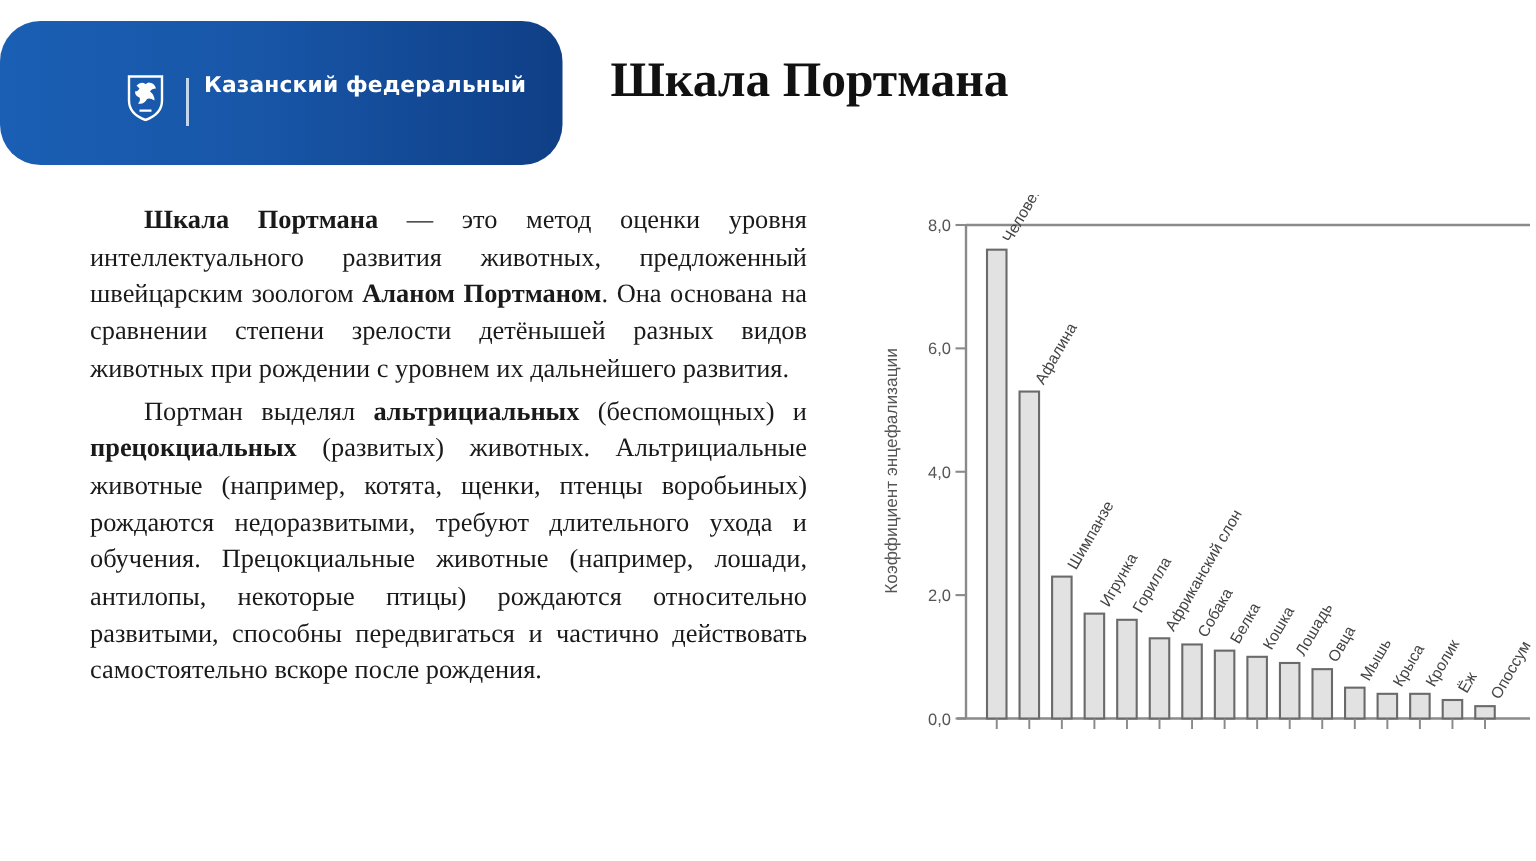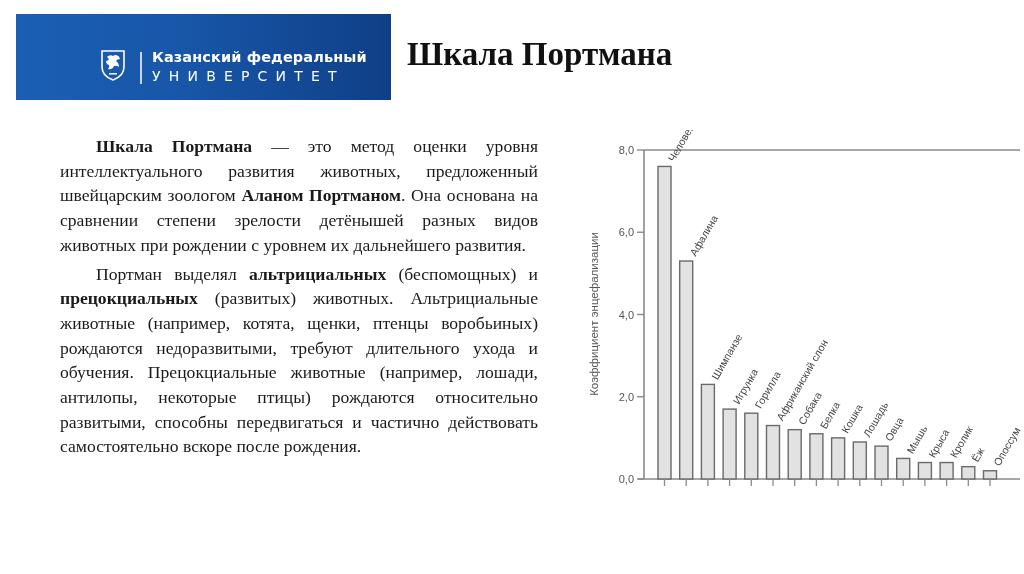--- a/index.html
+++ b/index.html
@@ -1,22 +1,23 @@
 <!DOCTYPE html>
 <html><head>
   <meta charset="utf-8">
   <style>
     html, body { margin: 0; padding: 0; }
     body {
       width: 1024px; height: 574px; background: #ffffff; position: relative; overflow: hidden;
       font-family: "Liberation Serif", serif; color: #111;
     }
     .banner {
-      position: absolute; left: 16px; top: 14px; width: 375px; height: 86px;
+      position: absolute; left: 0; top: 14px; width: 375px; height: 96px;
       background: linear-gradient(90deg, #1a5fb4 0%, #1856a8 45%, #0f3f86 100%);
+      border-radius: 27px;
     }
     .logo-emblem {
       position: absolute; left: 84px; top: 35px; width: 26px; height: 32px;
     }
     .logo-divider {
       position: absolute; left: 124px; top: 38px; width: 2px; height: 32px; background: rgba(255,255,255,0.75);
     }
     .logo-line1 {
       position: absolute; left: 136px; top: 35px; font-family: "DejaVu Sans", sans-serif; font-weight: bold;
       font-size: 14.5px; color: #ffffff; white-space: nowrap; letter-spacing: 0.1px;
@@ -43,21 +44,20 @@
 <body>
 
 <div class="banner">
   <svg class="logo-emblem" viewBox="0 0 26 32">
     <path d="M2 2 H24 V18 Q24 27 13 31 Q2 27 2 18 Z" fill="none" stroke="#ffffff" stroke-width="1.6"></path>
     <path d="M7 8 Q10 5 13 7 L15 6 Q19 6 20 10 Q17 10 16 12 Q19 14 19 18 Q16 16 14 17 Q12 21 8 20 Q10 18 9 16 Q6 15 6 12 Q8 12 9 10 Z" fill="#ffffff"></path>
     <rect x="9" y="24" width="8" height="1.5" fill="#ffffff"></rect>
   </svg>
   <div class="logo-divider"></div>
   <div class="logo-line1">Казанский федеральный</div>
-  <div class="logo-line2">УНИВЕРСИТЕТ</div>
 </div>
 
 <div class="slide-title">Шкала Портмана</div>
 
 <div class="body-text">
   <p><b>Шкала Портмана</b><span> — это метод оценки уровня интеллектуального развития животных, предложенный швейцарским зоологом </span><b>Аланом Портманом</b><span>. Она основана на сравнении степени зрелости детёнышей разных видов животных при рождении с уровнем их дальнейшего развития.</span></p>
   <p><span>Портман выделял </span><b>альтрициальных</b><span> (беспомощных) и </span><b>прецокциальных</b><span> (развитых) животных. Альтрициальные животные (например, котята, щенки, птенцы воробьиных) рождаются недоразвитыми, требуют длительного ухода и обучения. Прецокциальные животные (например, лошади, антилопы, некоторые птицы) рождаются относительно развитыми, способны передвигаться и частично действовать самостоятельно вскоре после рождения.</span></p>
 </div>
 
 <svg class="chart" viewBox="0 0 444 370" xmlns="http://www.w3.org/2000/svg">

